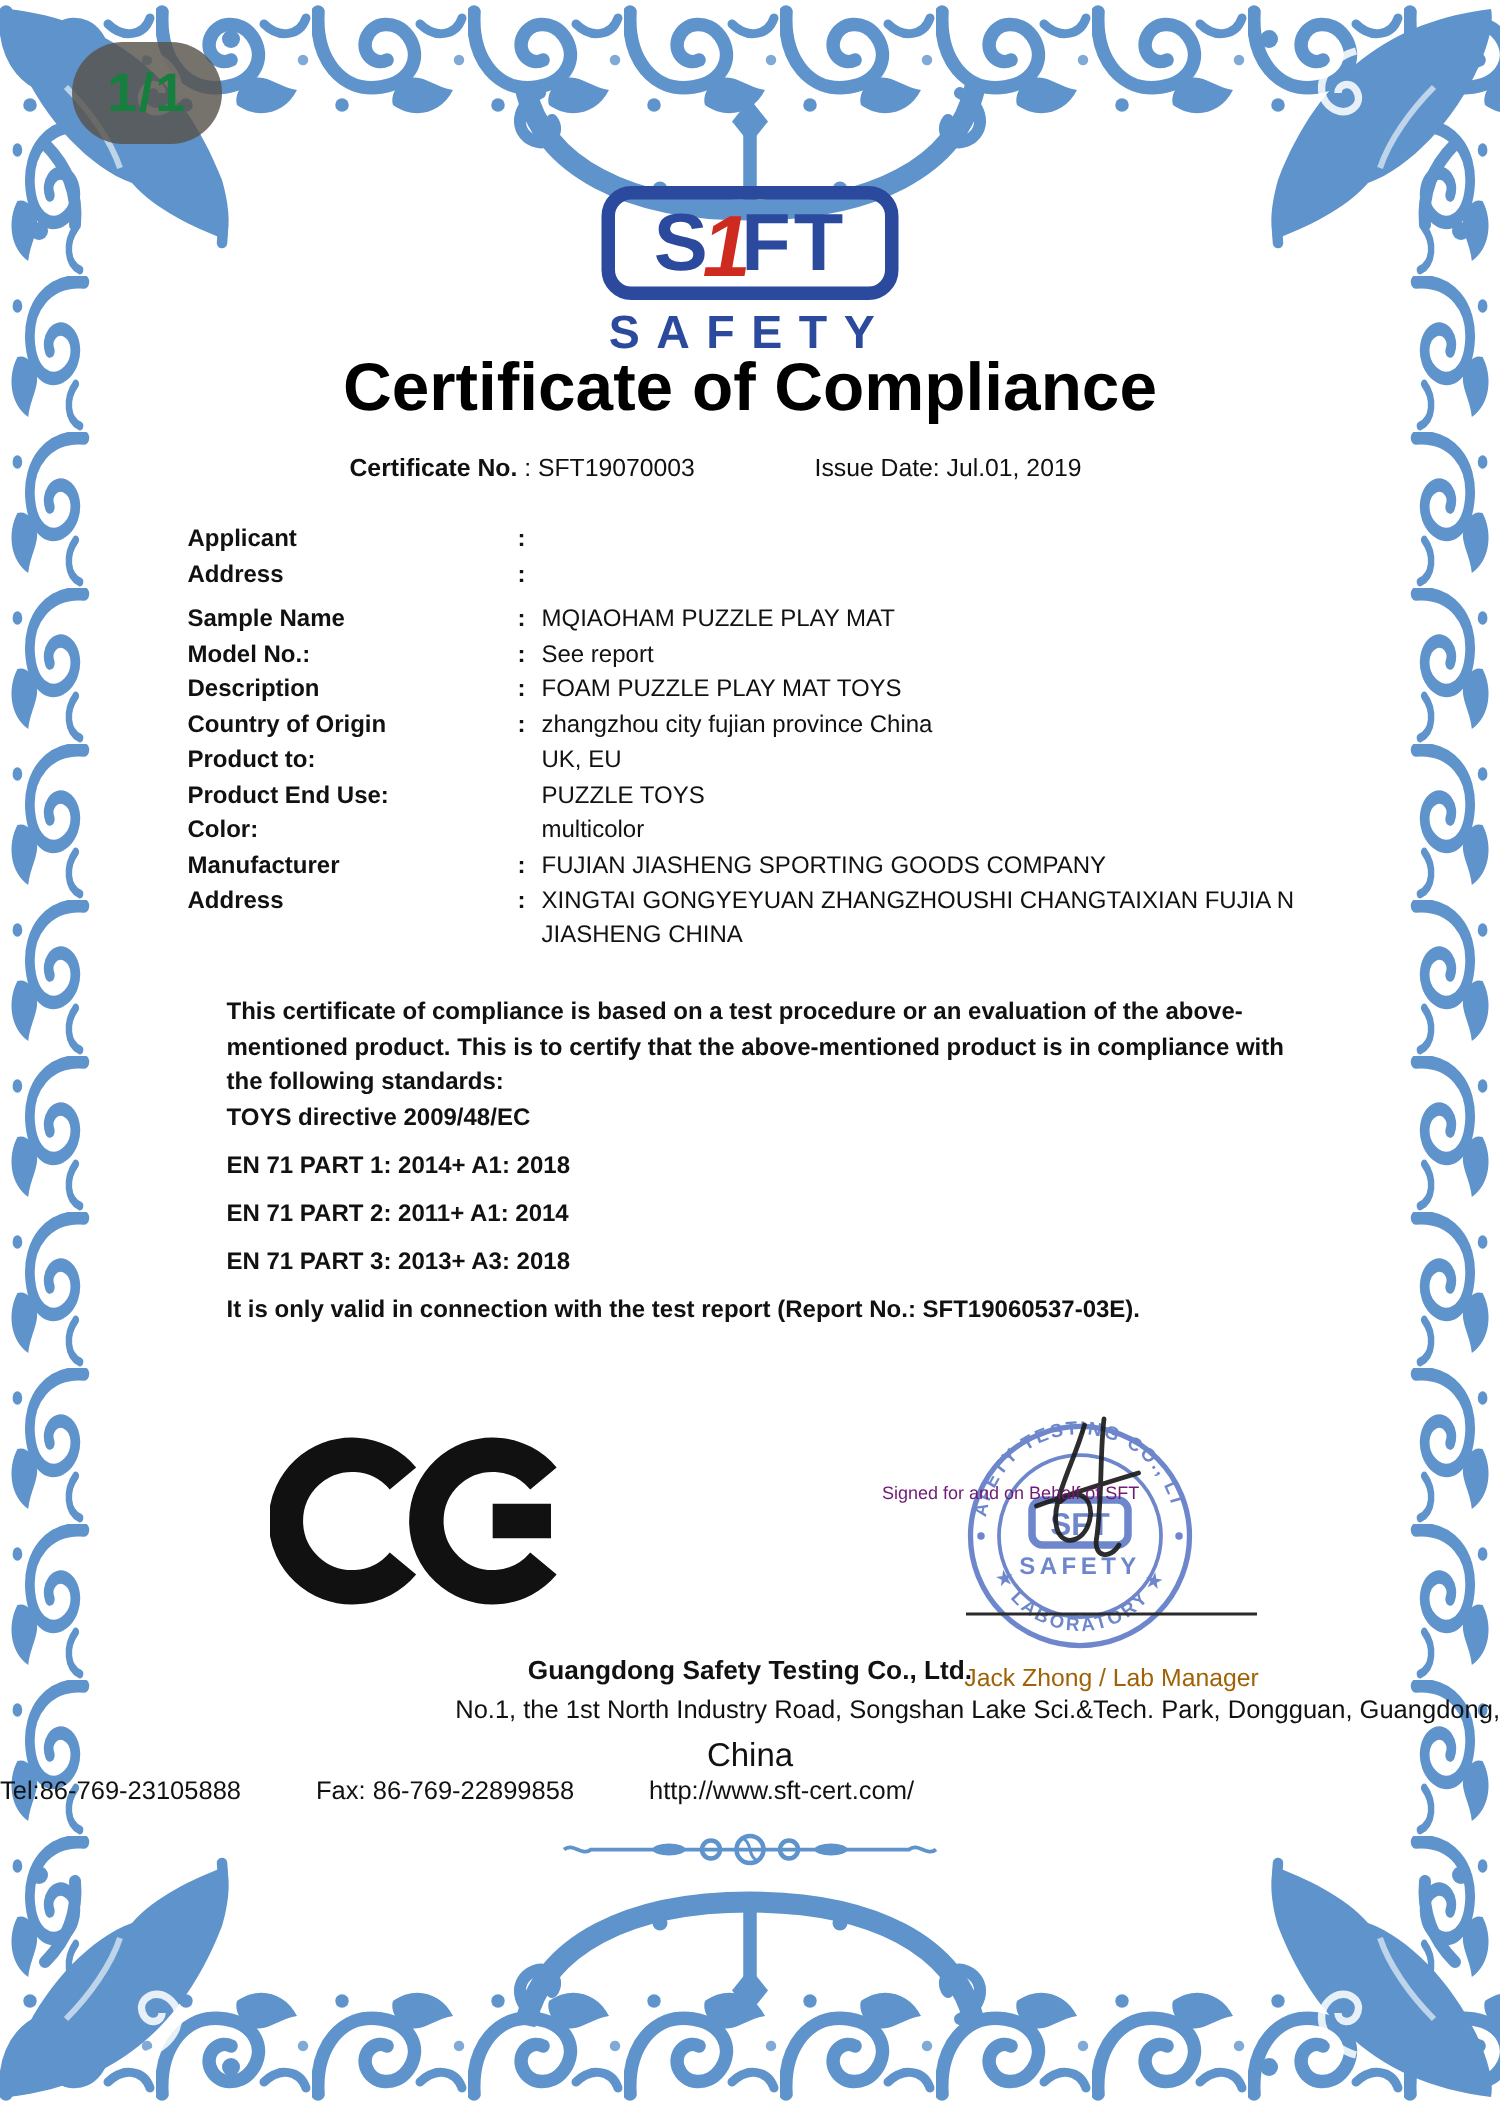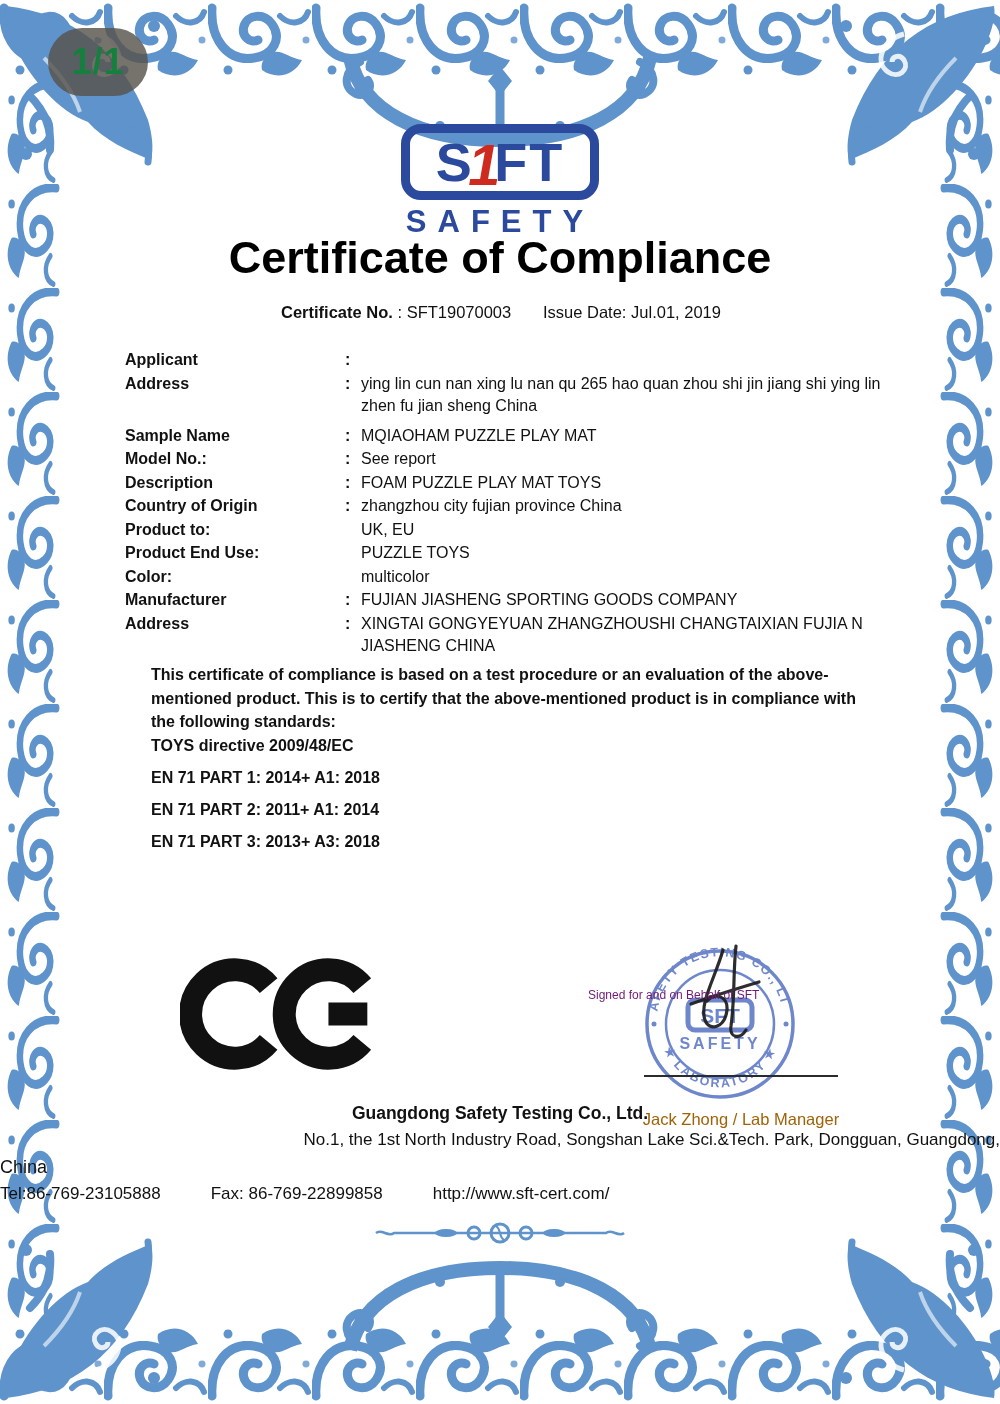--- a/index.html
+++ b/index.html
@@ -46,21 +46,21 @@
   }
   .logo-safety { margin-top:4px; font-size:31px; font-weight:bold; color:#2b4a9e; letter-spacing:11px; }
 
   
   .title {
     position:absolute; z-index:2; top:232px; left:0; width:100%;
     text-align:center; font-size:45px; font-weight:bold; color:#000000;
   }
   .cert-line { position:absolute; z-index:2; top:303px; left:0; width:100%; font-size:16.5px; }
   .cert-no { position:absolute; left:233px; top:0; }
-  .cert-no b { font-weight:bold;margin-left:48px; }
+  .cert-no b { font-weight:bold; }
   .issue-date { position:absolute; left:543px; top:0; }
 
   
   .fields { position:absolute; z-index:2; top:349px; left:125px; width:764px; font-size:16px; }
   .field-row { display:grid; grid-template-columns:220px 16px 1fr; line-height:22.5px; margin-bottom:1px; }
   .field-row.gap-top { margin-top:7px; }
   .field-label { font-weight:bold; }
   .field-colon { font-weight:bold; }
   .field-value { }
 
@@ -72,21 +72,21 @@
   
   .ce-mark { position:absolute; z-index:2; left:180px; top:956px; }
   .signed-for { position:absolute; z-index:4; left:588px; top:953px; font-size:12px; color:#701a75;margin-top:35px; }
   .stamp { position:absolute; z-index:3; left:637px; top:936px; }
   .sig-line { position:absolute; z-index:4; left:644px; top:1075px; width:194px; border-top:2px solid #2b2b2b; }
   .signatory { position:absolute; z-index:4; left:620px; top:1082px; width:242px; text-align:center; font-size:16.5px; color:#a16207;margin-top:28px; }
 
   
   .footer-company { position:absolute; z-index:2; top:1103px; left:0; width:100%; text-align:center; font-size:17.5px; font-weight:bold; }
   .footer-addr1 { position:absolute; z-index:2; top:1130px; left:0; width:100%; text-align:right; font-size:17px; }
-  .footer-addr2 { position:absolute; z-index:2; top:1157px; left:0; width:100%; text-align:left; font-size:18px; }
+  .footer-addr2 { position:absolute; z-index:2; top:1157px; left:0; width:100%; text-align:center; font-size:22px; }
   .footer-contacts { position:absolute; z-index:2; top:1184px; left:0; width:100%; display:flex; gap:50px; font-size:17px; }
   .divider { position:absolute; z-index:2; top:1218px; left:50%; transform:translateX(-50%); }
 </style>
 </head>
 <body>
 
 <div class="page">
 
   <svg class="frame frame-top" width="1000" height="86" viewBox="0 0 1000 86">
     <defs>
@@ -224,21 +224,20 @@
   </div>
 
   <div class="fields">
     <div class="field-row">
       <span class="field-label">Applicant</span>
       <span class="field-colon">:</span>
     </div>
     <div class="field-row">
       <span class="field-label">Address</span>
       <span class="field-colon">:</span>
-      <span class="field-value">ying lin cun nan xing lu nan qu 265 hao quan zhou shi jin jiang shi ying lin zhen fu jian sheng China</span>
     </div>
     <div class="field-row gap-top">
       <span class="field-label">Sample Name</span>
       <span class="field-colon">:</span>
       <span class="field-value">MQIAOHAM PUZZLE PLAY MAT</span>
     </div>
     <div class="field-row">
       <span class="field-label">Model No.:</span>
       <span class="field-colon">:</span>
       <span class="field-value">See report</span>
@@ -279,20 +278,21 @@
       <span class="field-value">XINGTAI GONGYEYUAN ZHANGZHOUSHI CHANGTAIXIAN FUJIA N JIASHENG CHINA</span>
     </div>
   </div>
 
   <div class="statement">
     <div class="intro">This certificate of compliance is based on a test procedure or an evaluation of the above-mentioned product. This is to certify that the above-mentioned product is in compliance with the following standards:</div>
     <div class="directive">TOYS directive 2009/48/EC</div>
     <div class="std">EN 71 PART 1: 2014+ A1: 2018</div>
     <div class="std">EN 71 PART 2: 2011+ A1: 2014</div>
     <div class="std">EN 71 PART 3: 2013+ A3: 2018</div>
+    <div class="validity">It is only valid in connection with the test report (Report No.: SFT19060537-03E).</div>
   </div>
 
   <svg class="ce-mark" width="205" height="116" viewBox="0 0 232 130">
     <path d="M100.3,32.9 A50,50 0 1 0 100.3,97.1" fill="none" stroke="#111" stroke-width="26"></path>
     <path d="M206.3,32.9 A50,50 0 1 0 206.3,97.1" fill="none" stroke="#111" stroke-width="26"></path>
     <path d="M168,65 L212,65" stroke="#111" stroke-width="26"></path>
   </svg>
 
   <div class="signed-for">Signed for and on Behalf of SFT</div>
 

